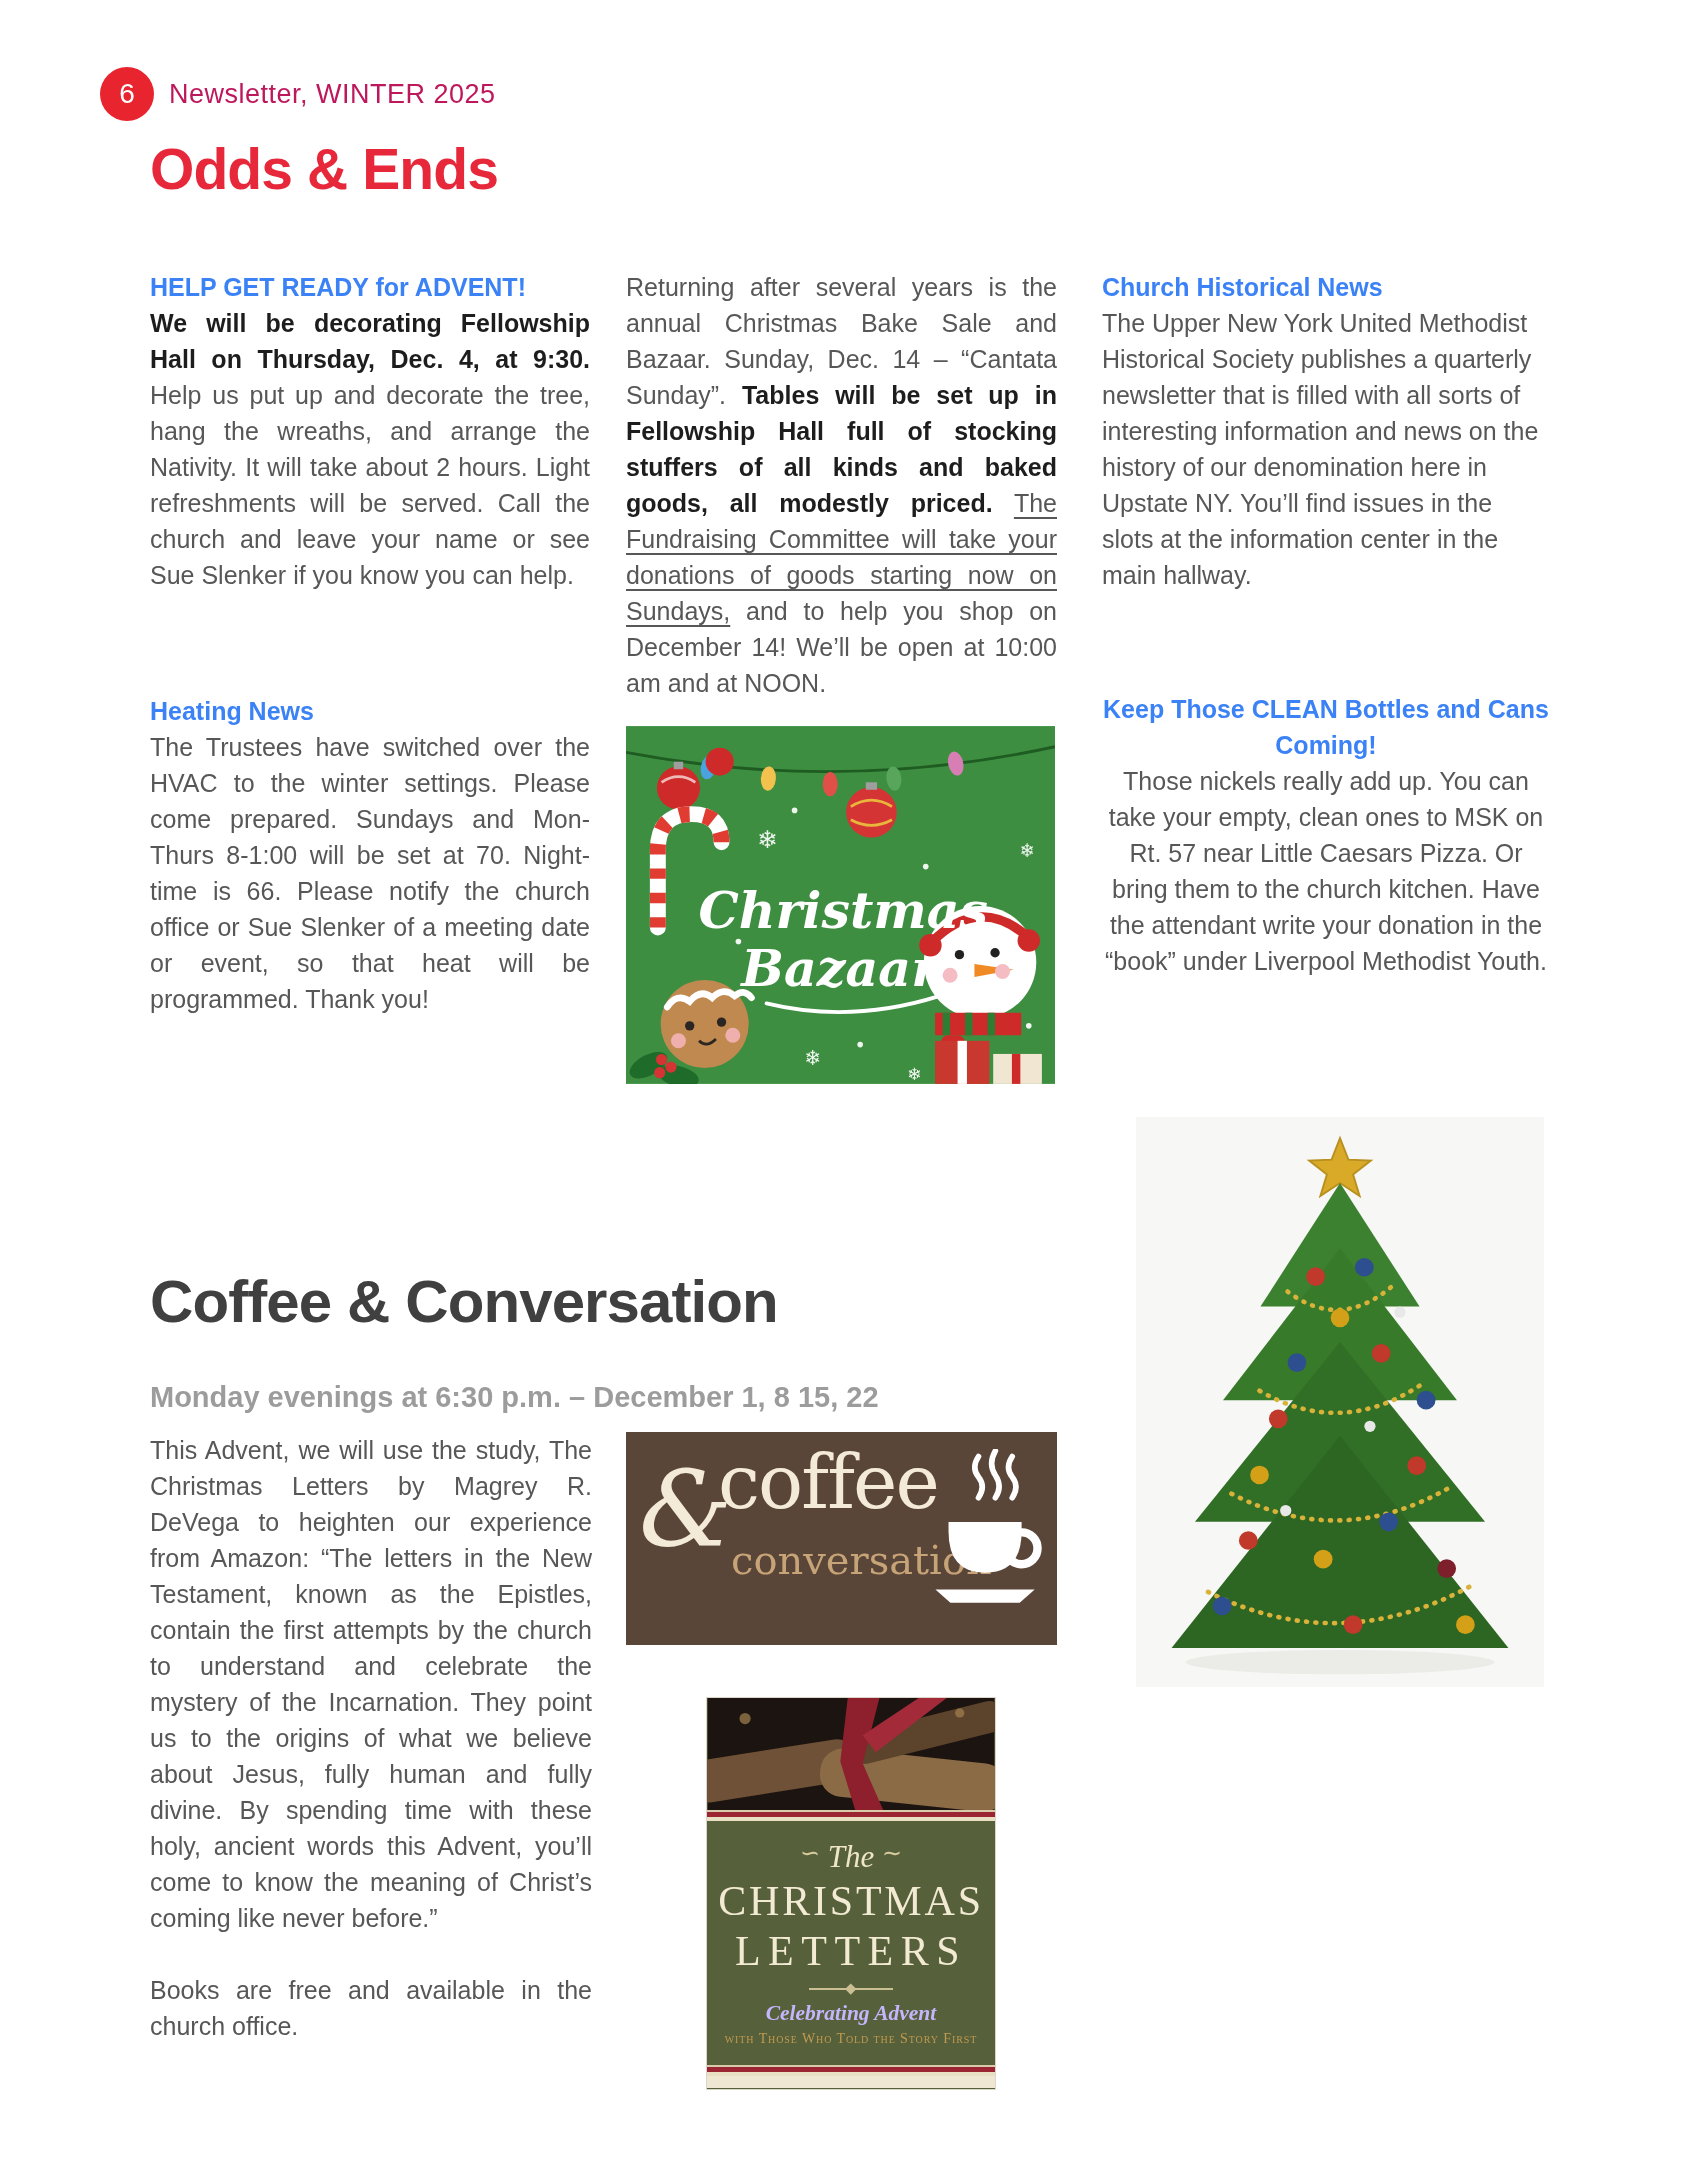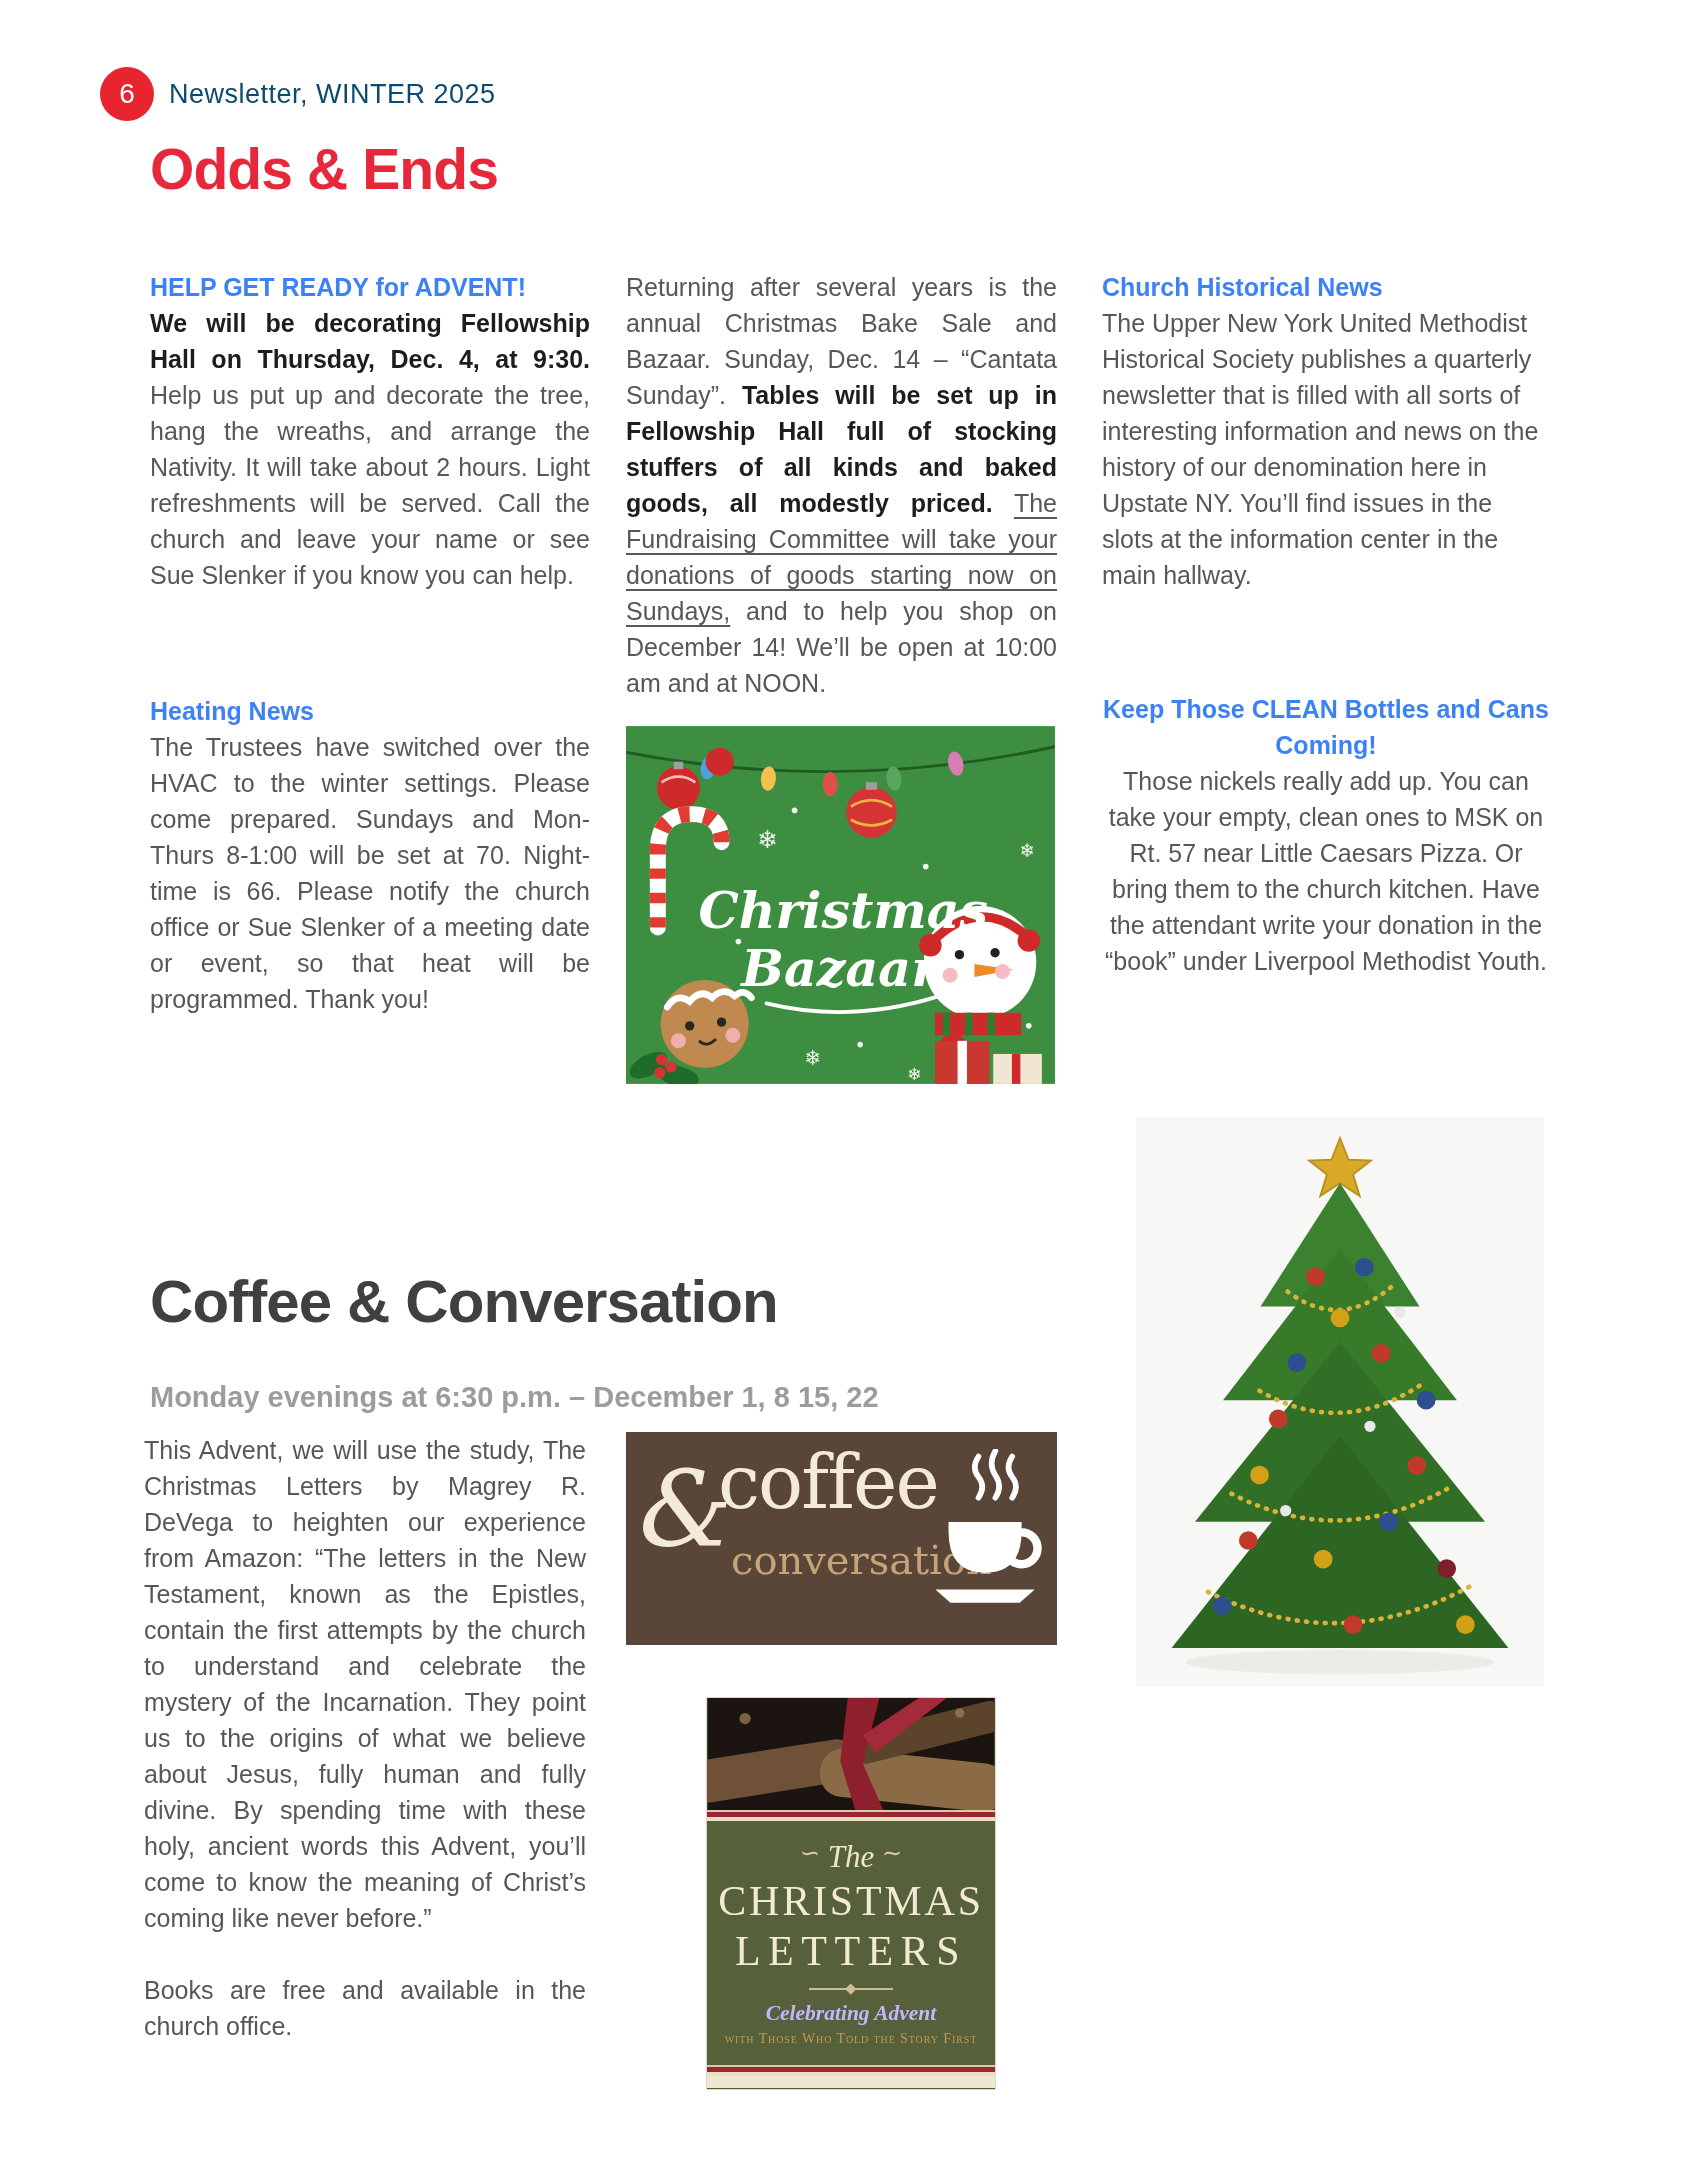--- a/index.html
+++ b/index.html
@@ -2,38 +2,38 @@
 <html style="font-size:15px"><head>
 <meta charset="utf-8">
 <style>
   html,body{margin:0;padding:0;background:#fff;}
   #page{position:relative;width:1686px;height:2182px;background:#ffffff;overflow:hidden;
         font-family:"Liberation Sans",sans-serif;color:#575757;}
   .abs{position:absolute;}
   
   #page-badge{left:100px;top:67px;width:54px;height:54px;border-radius:50%;background:#e8242f;
               color:#fff;font-size:28px;display:flex;align-items:center;justify-content:center;font-weight:400;}
-  #issue{left:169px;top:79px;font-size:27px;color:#0c4a6e;letter-spacing:0.5px;}
+  #issue{left:169px;top:79px;font-size:27px;color:#be185d;letter-spacing:0.5px;}
   
   .big-title{font-weight:700;letter-spacing:-0.9px;}
   #odds-title{left:150px;top:136px;font-size:57px;color:#e6283a;}
   #coffee-title{left:150px;top:1267px;font-size:60px;color:#404040;}
   #coffee-sub{left:150px;top:1381px;font-size:29px;font-weight:700;color:#9c9c9c;}
   
   .col{font-size:25px;line-height:36px;color:#575757;}
   .just{text-align:justify;}
   .h{font-weight:700;color:#3b82f6;}
   .bold{font-weight:700;color:#1d1d1d;}
   .ul{text-decoration:underline;text-underline-offset:4.7px;text-decoration-thickness:1.9px;}
   #advent{left:150px;top:269px;width:440px;}
   #heating{left:150px;top:693px;width:440px;}
   #bazaar-text{left:626px;top:269px;width:431px;}
   #historical{left:1102px;top:269px;width:442px;text-align:left;}
   #bottles{left:1102px;top:691px;width:448px;text-align:center;}
-  #coffee-body{left:144px;top:1432px;width:442px;}
+  #coffee-body{left:150px;top:1432px;width:442px;}
   #coffee-body .p2{margin-top:36px;}
   
   #bazaar-img{left:626px;top:726px;width:429px;height:358px;}
   #tree-img{left:1136px;top:1117px;width:408px;height:570px;background:#f7f7f5;}
   #coffee-img{left:626px;top:1432px;width:431px;height:213px;background:#5a4539;overflow:hidden;}
   #coffee-img .amp{position:absolute;left:13px;top:26px;font-family:"DejaVu Serif",serif;
                    font-style:italic;font-size:105px;color:#f3ead8;line-height:1;}
   #coffee-img .w1{position:absolute;left:92px;top:5.6px;font-family:"DejaVu Serif",serif;
                   font-size:75px;color:#f3ead8;letter-spacing:-1.9px;}
   #coffee-img .w2{position:absolute;left:105px;top:105px;font-family:"DejaVu Serif",serif;

